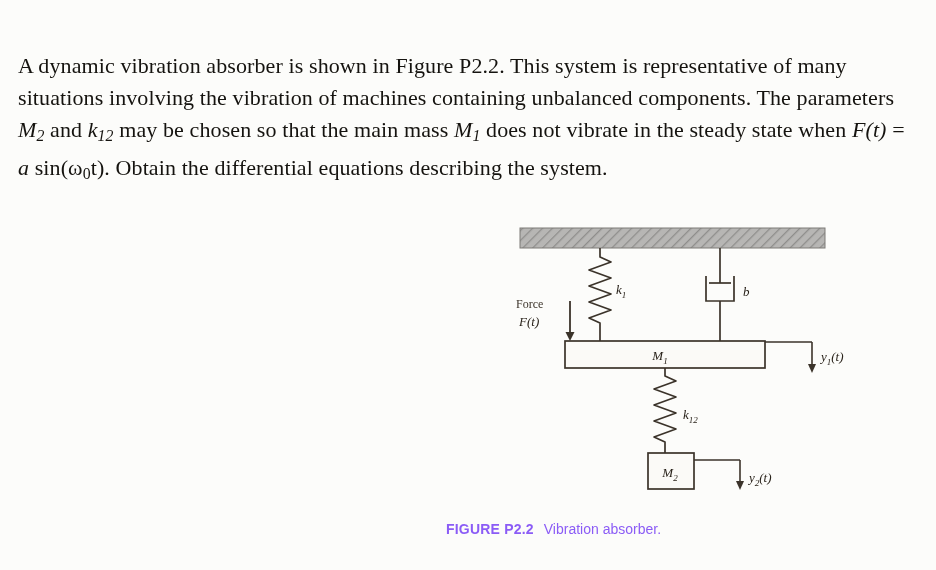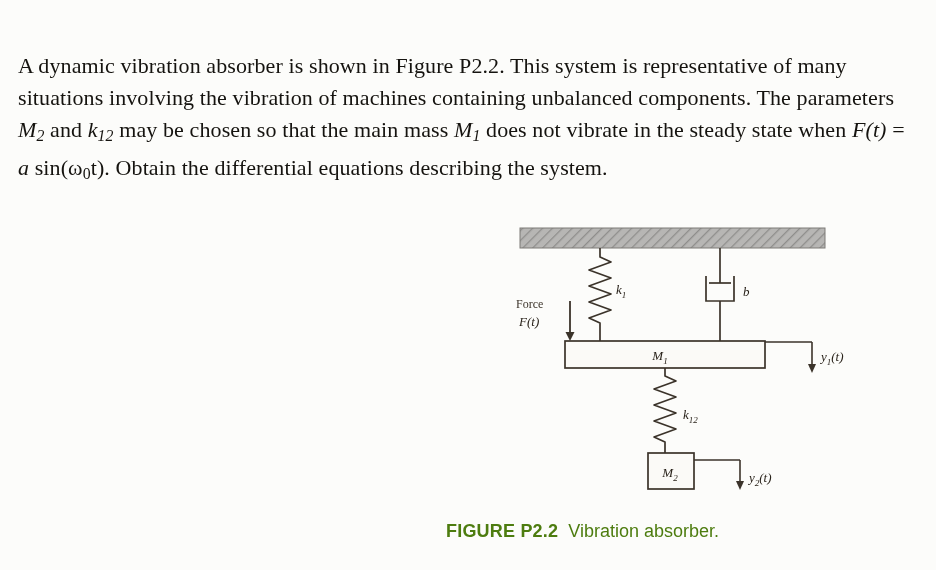--- a/index.html
+++ b/index.html
@@ -29,22 +29,22 @@
   .figure{position:absolute;left:440px;top:221px;width:480px;height:296px;}
   .figure svg{display:block;}
   .flab{font-family:"Liberation Serif",serif;font-style:italic;font-size:13px;fill:#29221a;}
   .fup{font-family:"Liberation Serif",serif;font-style:normal;font-size:12px;fill:#3c342a;}
 
   
   .caption{
     position:absolute;
     left:446px;top:521px;
     font-family:"Liberation Sans",sans-serif;
-    font-size:18px;
-    color:#4d7c0f;
+    font-size:14px;
+    color:#8b5cf6;
     white-space:nowrap;
   }
   .cap-tag{font-weight:bold;margin-right:10px;letter-spacing:0.2px;}
 </style>
 </head>
 <body>
 
 <div class="page">
 
   <p class="prob"><span>A dynamic vibration absorber is shown in Figure P2.2. This system is representative of many situations involving the vibration of machines containing unbalanced components. The parameters </span><i>M</i><i class="sub">2</i><span> and </span><i>k</i><i class="sub">12</i><span> may be chosen so that the main mass </span><i>M</i><i class="sub">1</i><span> does not vibrate in the steady state when </span><i>F(t)</i><span> = </span><i>a</i><span> sin(ω</span><span class="sub">0</span><span>t). Obtain the differential equations describing the system.</span></p>

